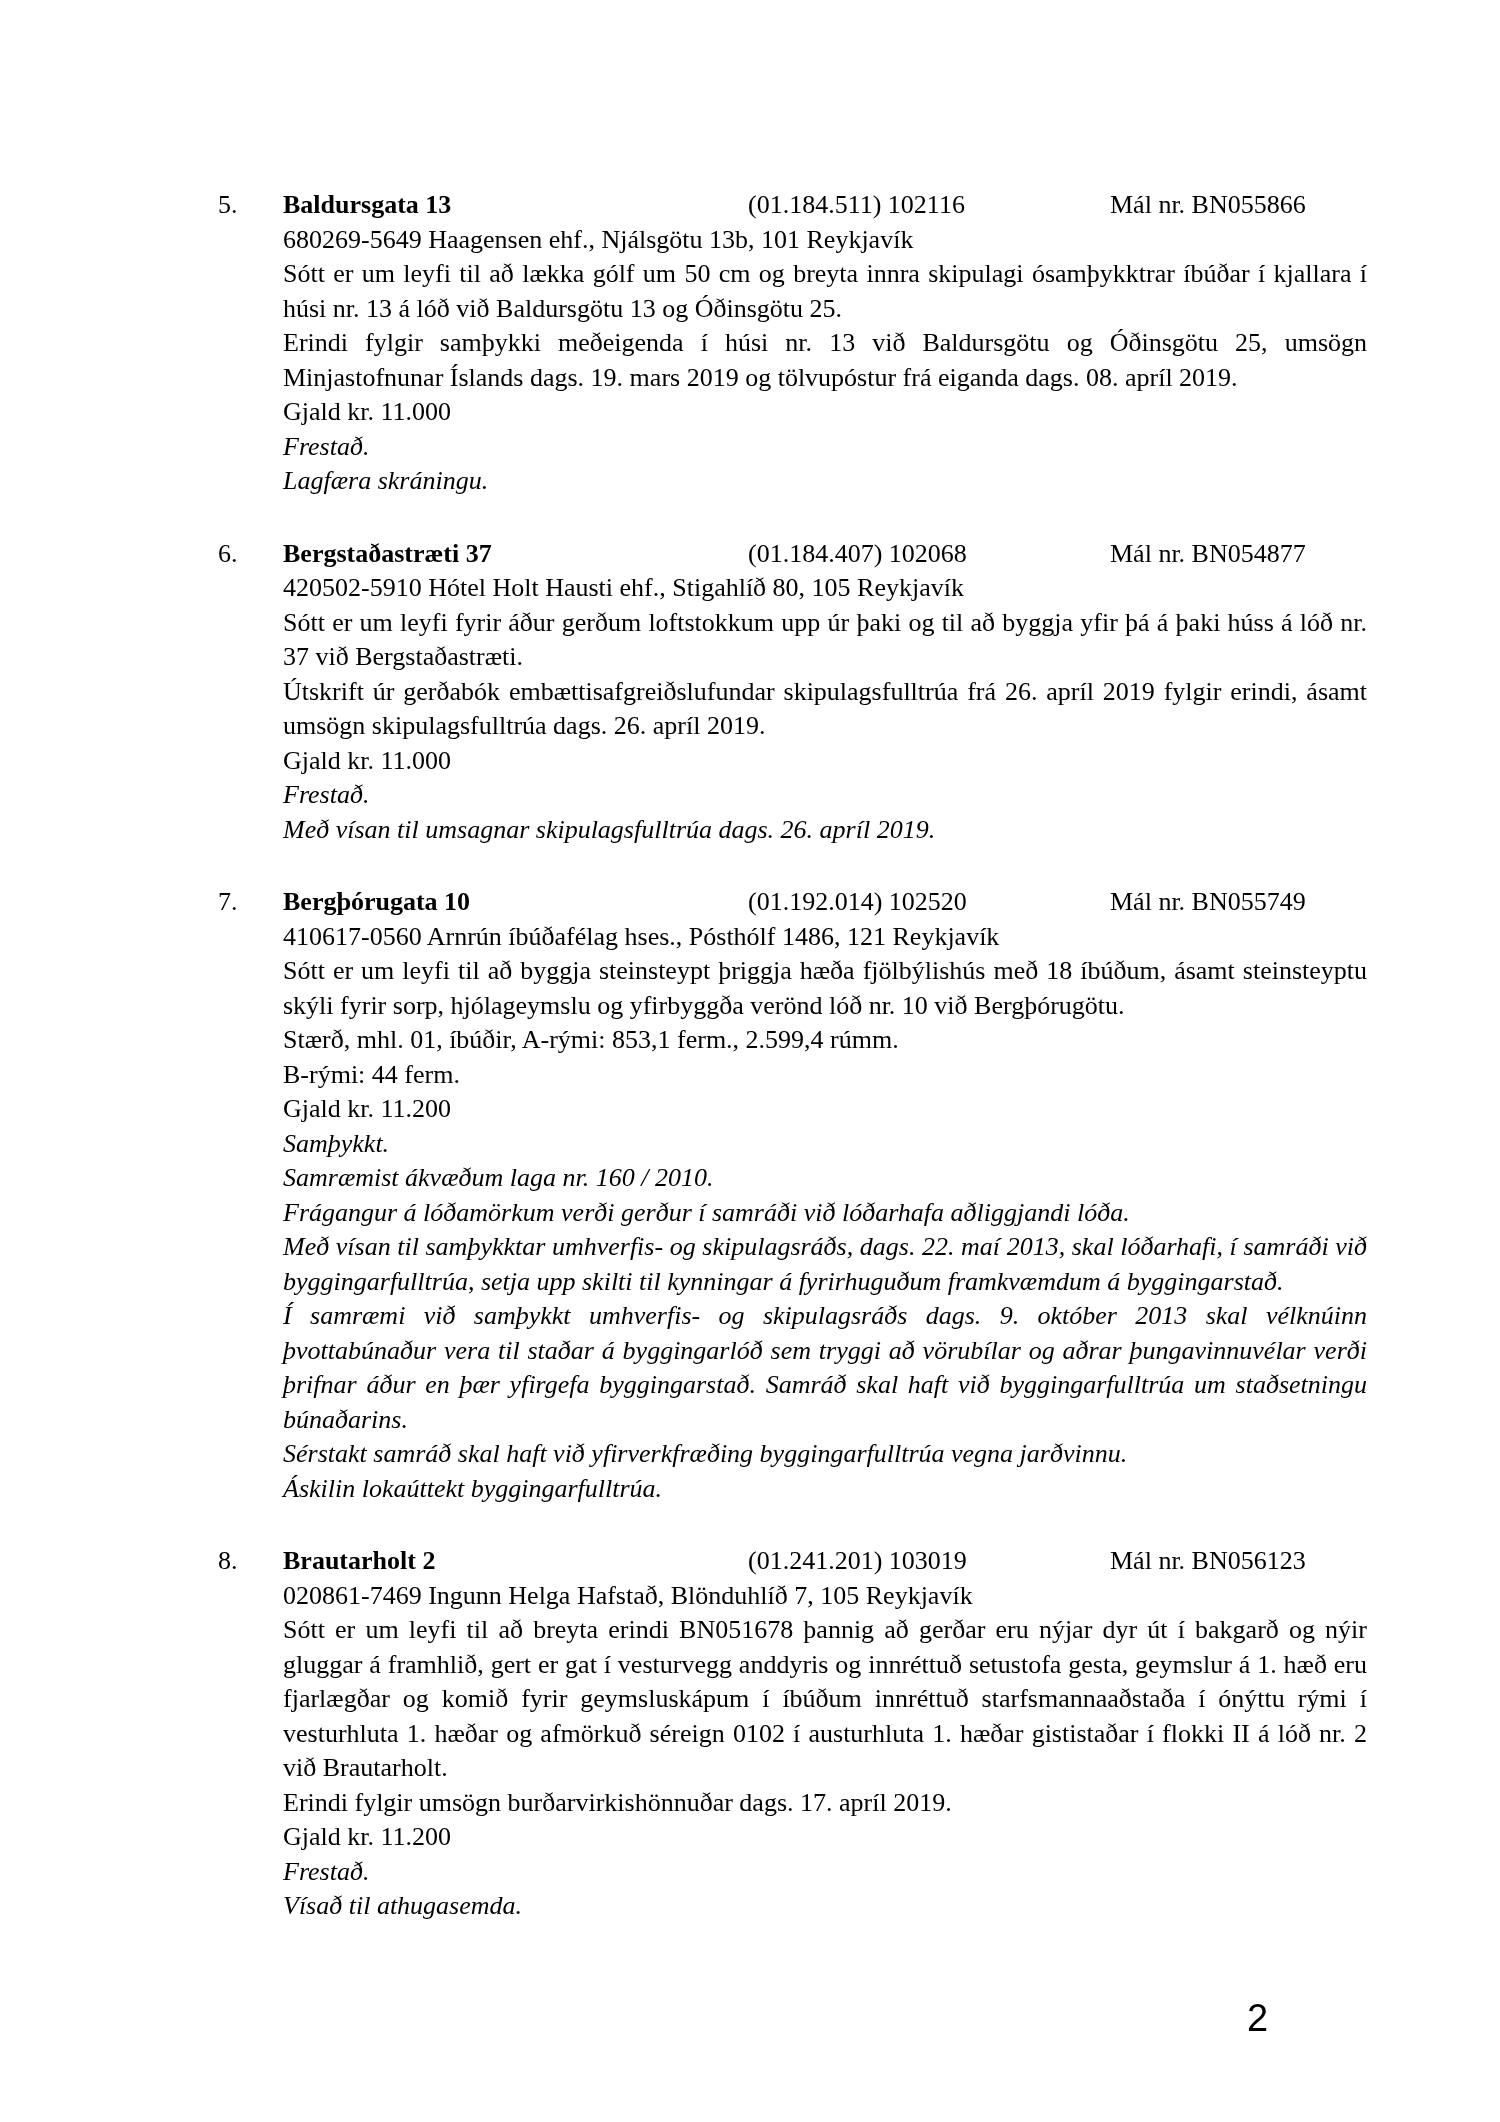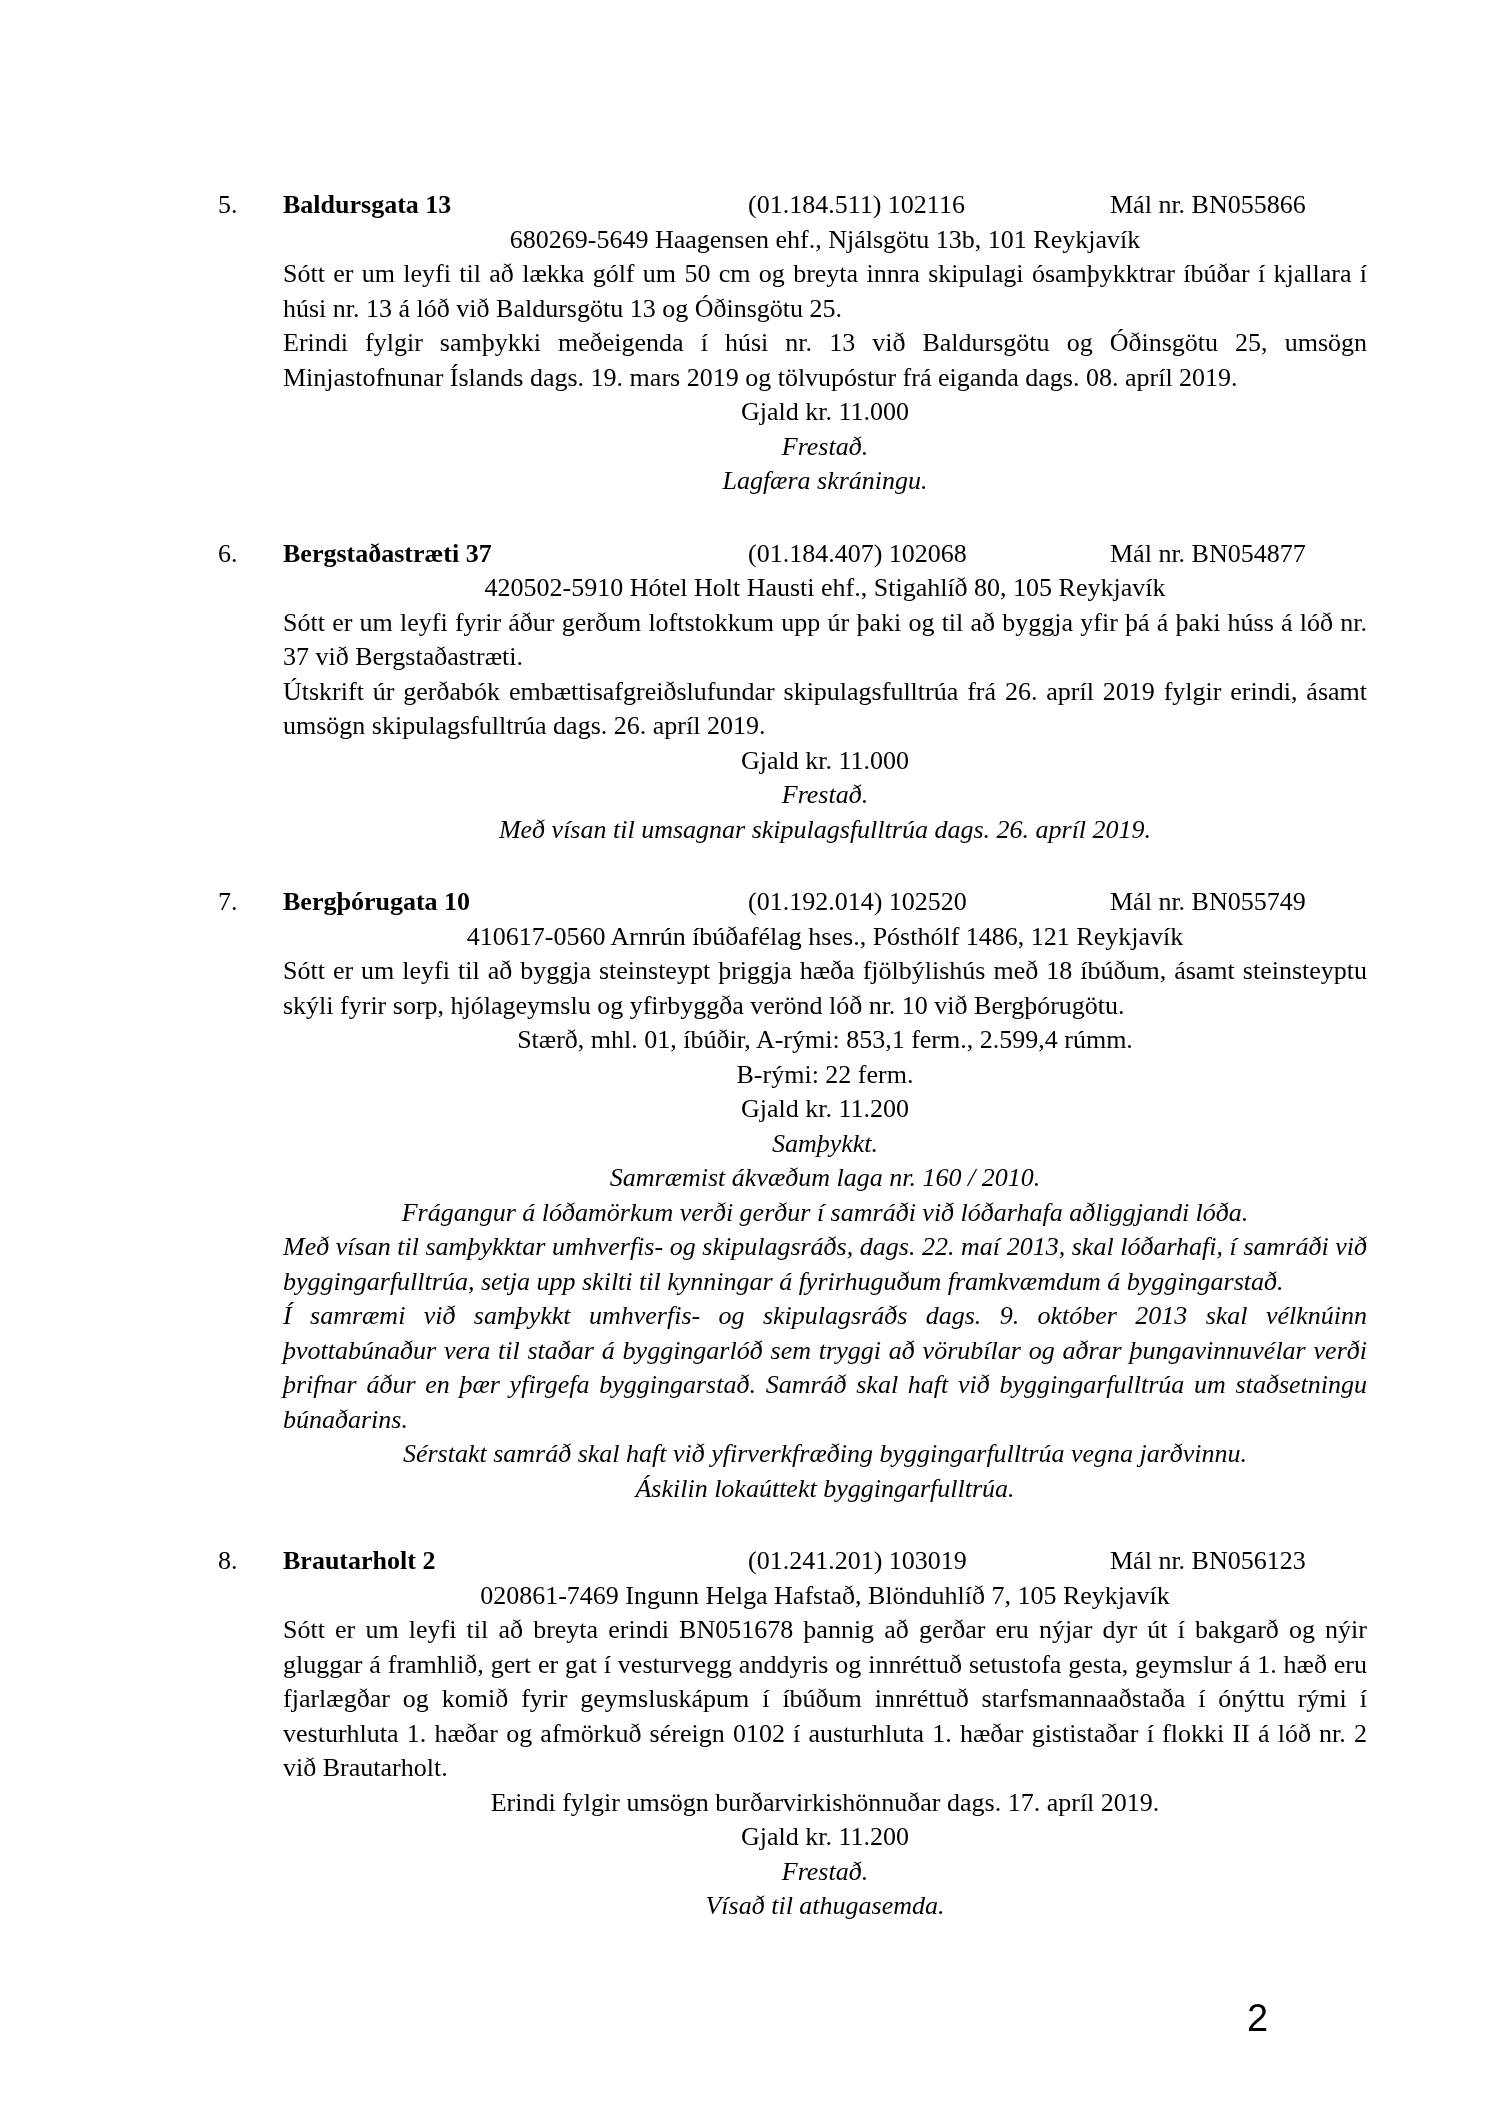--- a/index.html
+++ b/index.html
@@ -50,21 +50,21 @@
     flex: none;
   }
   .ref {
     width: 315px;
     flex: none;
   }
   .caseno {
     flex: none;
     margin-left: 47px;
   }
-  .line { text-align: center; }
+  .line { text-align: left; }
   .justify { text-align: justify; }
   .italic { font-style: italic; }
   .italic-justify { font-style: italic; text-align: justify; }
   .page-num {
     position: absolute;
     left: 1247px;
     top: 1998px;
     font-family: "Liberation Sans", sans-serif;
     font-size: 38px;
     line-height: 40px;
@@ -113,21 +113,21 @@
     <span class="item-num">7.</span>
     <div class="case-header">
       <span class="addr">Bergþórugata 10</span>
       <span class="ref">(01.192.014) 102520</span>
       <span class="caseno">Mál nr. BN055749</span>
     </div>
     <div class="line owner">410617-0560 Arnrún íbúðafélag hses., Pósthólf 1486, 121 Reykjavík</div>
     <div>
           <div class="line justify">Sótt er um leyfi til að byggja steinsteypt þriggja hæða fjölbýlishús með 18 íbúðum, ásamt steinsteyptu skýli fyrir sorp, hjólageymslu og yfirbyggða verönd lóð nr. 10 við Bergþórugötu.</div>
           <div class="line">Stærð, mhl. 01, íbúðir, A-rými:  853,1 ferm., 2.599,4 rúmm.</div>
-          <div class="line">B-rými:  22 ferm.</div>
+          <div class="line">B-rými:  44 ferm.</div>
           <div class="line">Gjald kr. 11.200</div>
           <div class="line italic">Samþykkt.</div>
           <div class="line italic">Samræmist ákvæðum laga nr. 160 / 2010.</div>
           <div class="line italic">Frágangur á lóðamörkum verði gerður í samráði við lóðarhafa aðliggjandi lóða.</div>
           <div class="line italic-justify">Með vísan til samþykktar umhverfis- og skipulagsráðs, dags. 22. maí 2013, skal lóðarhafi, í samráði við byggingarfulltrúa, setja upp skilti til kynningar á fyrirhuguðum framkvæmdum á byggingarstað.</div>
           <div class="line italic-justify">Í samræmi við samþykkt umhverfis- og skipulagsráðs dags. 9. október 2013 skal vélknúinn þvottabúnaður vera til staðar á byggingarlóð sem tryggi að vörubílar og aðrar þungavinnuvélar verði þrifnar áður en þær yfirgefa byggingarstað. Samráð skal haft við byggingarfulltrúa um staðsetningu búnaðarins.</div>
           <div class="line italic">Sérstakt samráð skal haft við yfirverkfræðing byggingarfulltrúa vegna jarðvinnu.</div>
           <div class="line italic">Áskilin lokaúttekt byggingarfulltrúa.</div>
         </div>
   </section>

